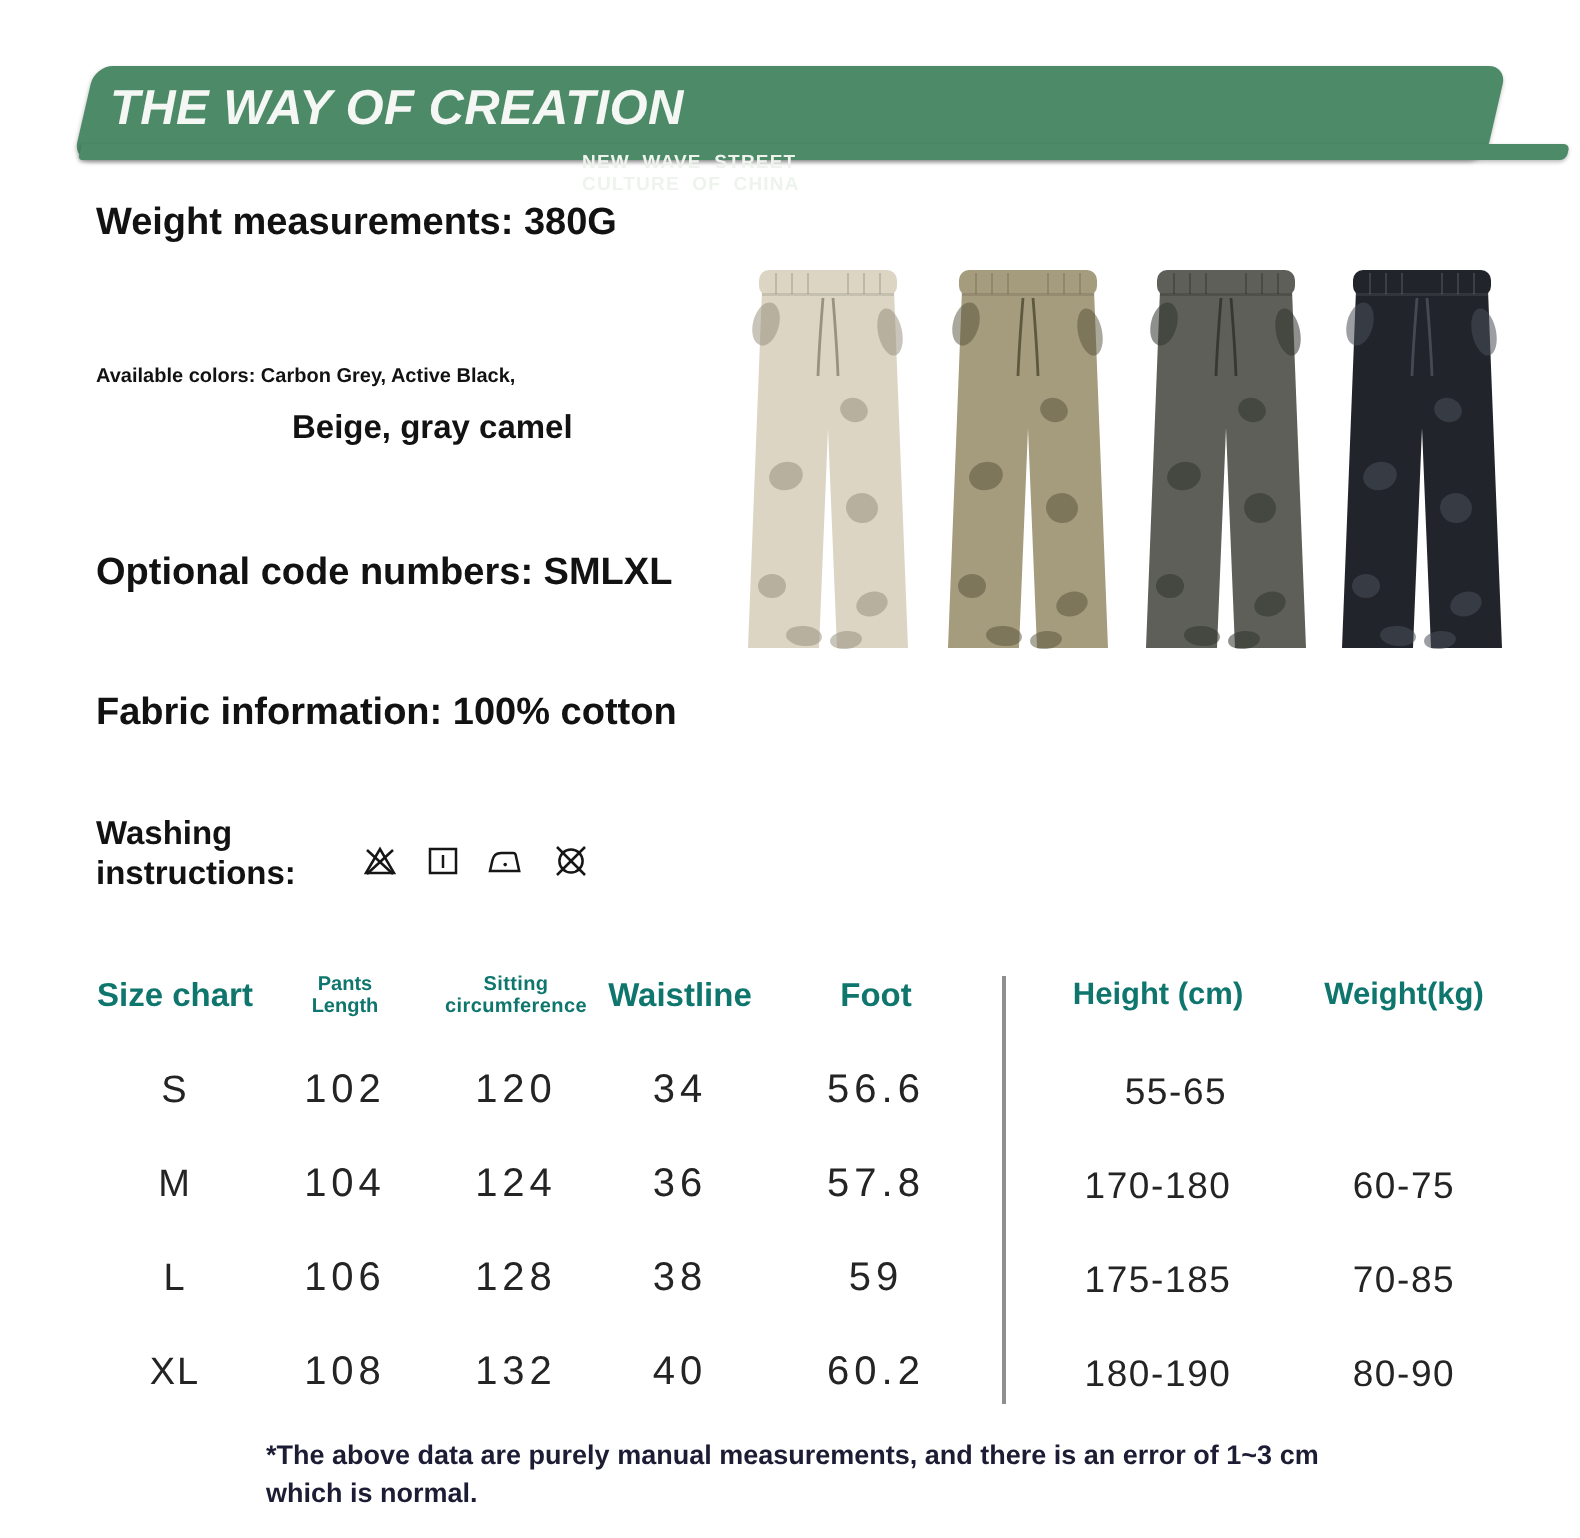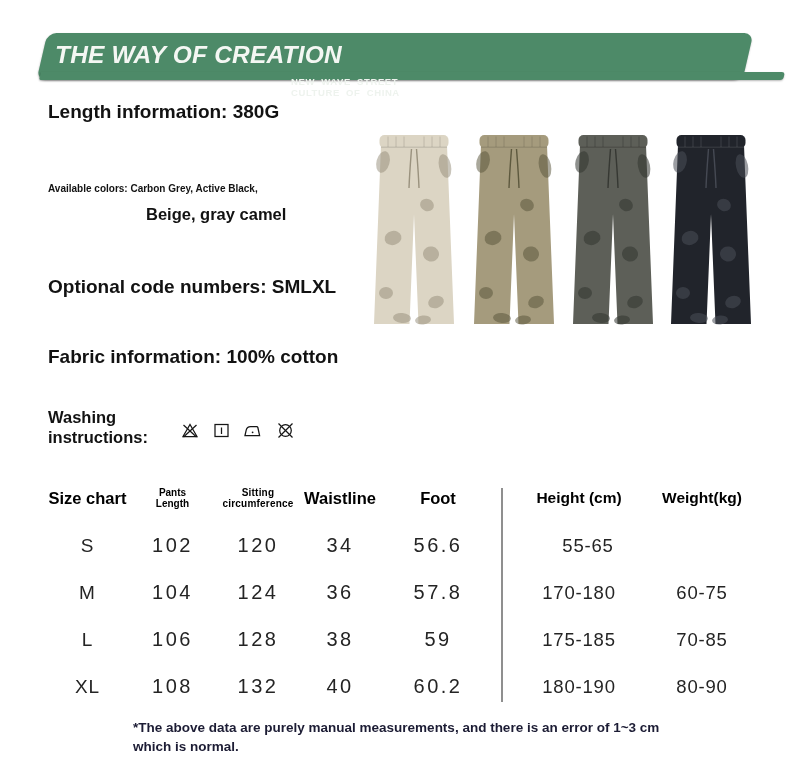--- a/index.html
+++ b/index.html
@@ -43,21 +43,21 @@
   .pants{position:absolute;top:130px;width:96px;height:198px;}
   .pants svg{display:block;width:96px;height:198px;}
   .p0{left:366px}.p1{left:466px}.p2{left:565px}.p3{left:663px}
   
   .chart{position:absolute;left:0;top:474px;width:790px;}
   .row{display:flex;align-items:center;padding-left:45px;height:47px;}
   .row.head{height:48px;}
   .cell{text-align:center;color:#242424;}
   .c0{width:85px}.c1{width:85px}.c2{width:86px}.c3{width:78px}.c4{width:118px}
   .sp1{width:25px}.c5{width:114px}.sp2{width:9px}.c6{width:114px}
-  .head .cell{font-weight:700;color:#000000;white-space:pre-line;line-height:1.1;}
+  .head .cell{font-weight:700;color:#0f766e;white-space:pre-line;line-height:1.1;}
   .head .c0{font-size:16.5px}
   .head .c1{font-size:10px}
   .head .c2{font-size:10px;letter-spacing:.2px}
   .head .c3,.head .c4{font-size:16.5px}
   .head .c5,.head .c6{font-size:15.5px}
   .body .c0{font-size:19px;letter-spacing:1px;}
   .body .c1,.body .c2,.body .c3,.body .c4{font-size:20px;letter-spacing:2.5px;}
   .body .c5,.body .c6{font-size:18.5px;letter-spacing:.8px;}
   .v-divider{position:absolute;left:501px;top:488px;width:1.5px;height:214px;background:#8f8f8f;}
   
@@ -70,21 +70,21 @@
 <body>
 
 <div id="canvas" style="--brand:#4d8a68;">
 
   <div class="banner-shape"></div>
   <div class="banner-tail"></div>
   <div class="banner-title">THE WAY OF CREATION</div>
   <div class="banner-subtitle">NEW WAVE STREET
 CULTURE OF CHINA</div>
 
-  <div class="h1 t-weight">Length information: 380G</div>
+  <div class="h1 t-weight">Weight measurements: 380G</div>
   <div class="h1 t-colors1">Available colors: Carbon Grey, Active Black,</div>
   <div class="h1 t-code">Optional code numbers: SMLXL</div>
   <div class="h1 t-colors2">Beige, gray camel</div>
   <div class="h1 t-fabric">Fabric information: 100% cotton</div>
   <div class="h1 t-washing">Washing
 instructions:</div>
 
   <div class="wash-icons">
     <span>
       <svg width="20" height="19" viewBox="0 0 20 19" fill="none" stroke="#161616" stroke-width="1.25">

